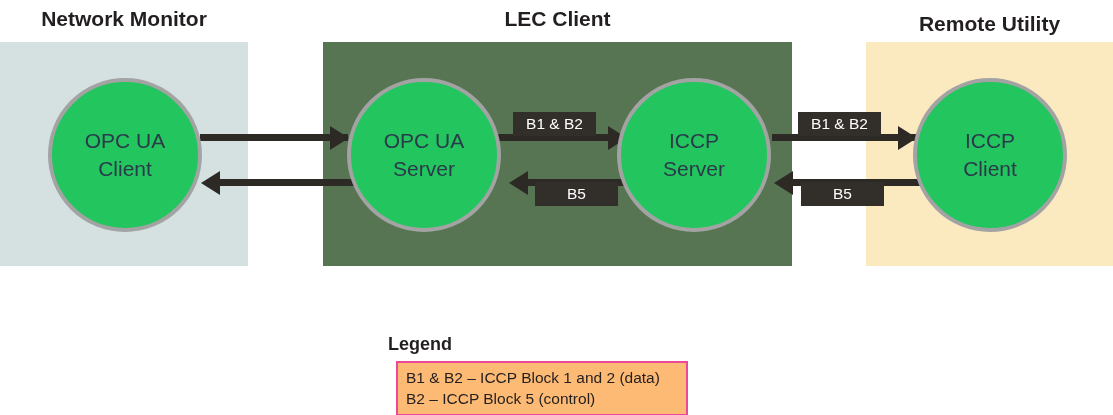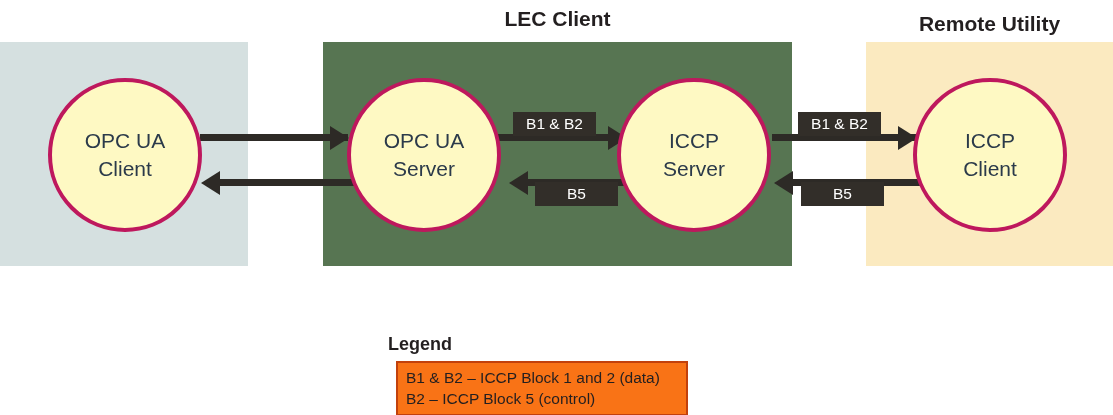--- a/index.html
+++ b/index.html
@@ -91,22 +91,22 @@
   #lbl-b5-mid     { left: 535px; top: 182px; width: 83px; }
   #lbl-b1b2-right { left: 798px; top: 112px; width: 83px; }
   #lbl-b5-right   { left: 801px; top: 182px; width: 83px; }
 
   
   .node {
     position: absolute;
     width: 154px;
     height: 154px;
     border-radius: 50%;
-    background: #fef9c3;
-    border: 4px solid #be185d;
+    background: #22c55e;
+    border: 4px solid #a3a3a3;
     box-sizing: border-box;
     display: flex;
     flex-direction: column;
     align-items: center;
     justify-content: center;
     color: #2b3a4a;
     font-size: 21px;
     line-height: 28px;
     text-align: center;
   }
@@ -125,41 +125,42 @@
     text-align: left;
     font-size: 18px;
     font-weight: bold;
     color: #231f20;
   }
   #legend-box {
     position: absolute;
     left: 396px;
     top: 361px;
     width: 292px;
-    border: 2px solid #c2410c;
-    background: #f97316;
+    border: 2px solid #ec4899;
+    background: #fdba74;
     box-sizing: border-box;
     padding: 4px 24px 5px 8px;
   }
   .legend-row {
     font-size: 15.5px;
     line-height: 21px;
     color: #231f20;
     white-space: nowrap;
   }
 </style>
 </head>
 <body>
 
 <div id="canvas">
 
   <div class="zone-panel" id="panel-network"></div>
   <div class="zone-panel" id="panel-lec"></div>
   <div class="zone-panel" id="panel-remote"></div>
 
+  <div class="zone-title" id="title-network">Network Monitor</div>
   <div class="zone-title" id="title-lec">LEC Client</div>
   <div class="zone-title" id="title-remote">Remote Utility</div>
 
   <div class="arrow-line" id="line-f1"></div>
   <div class="arrow-head right" id="head-f1"></div>
   <div class="arrow-line" id="line-f2"></div>
   <div class="arrow-head left" id="head-f2"></div>
 
   <div class="arrow-line" id="line-f3"></div>
   <div class="arrow-head right" id="head-f3"></div>

